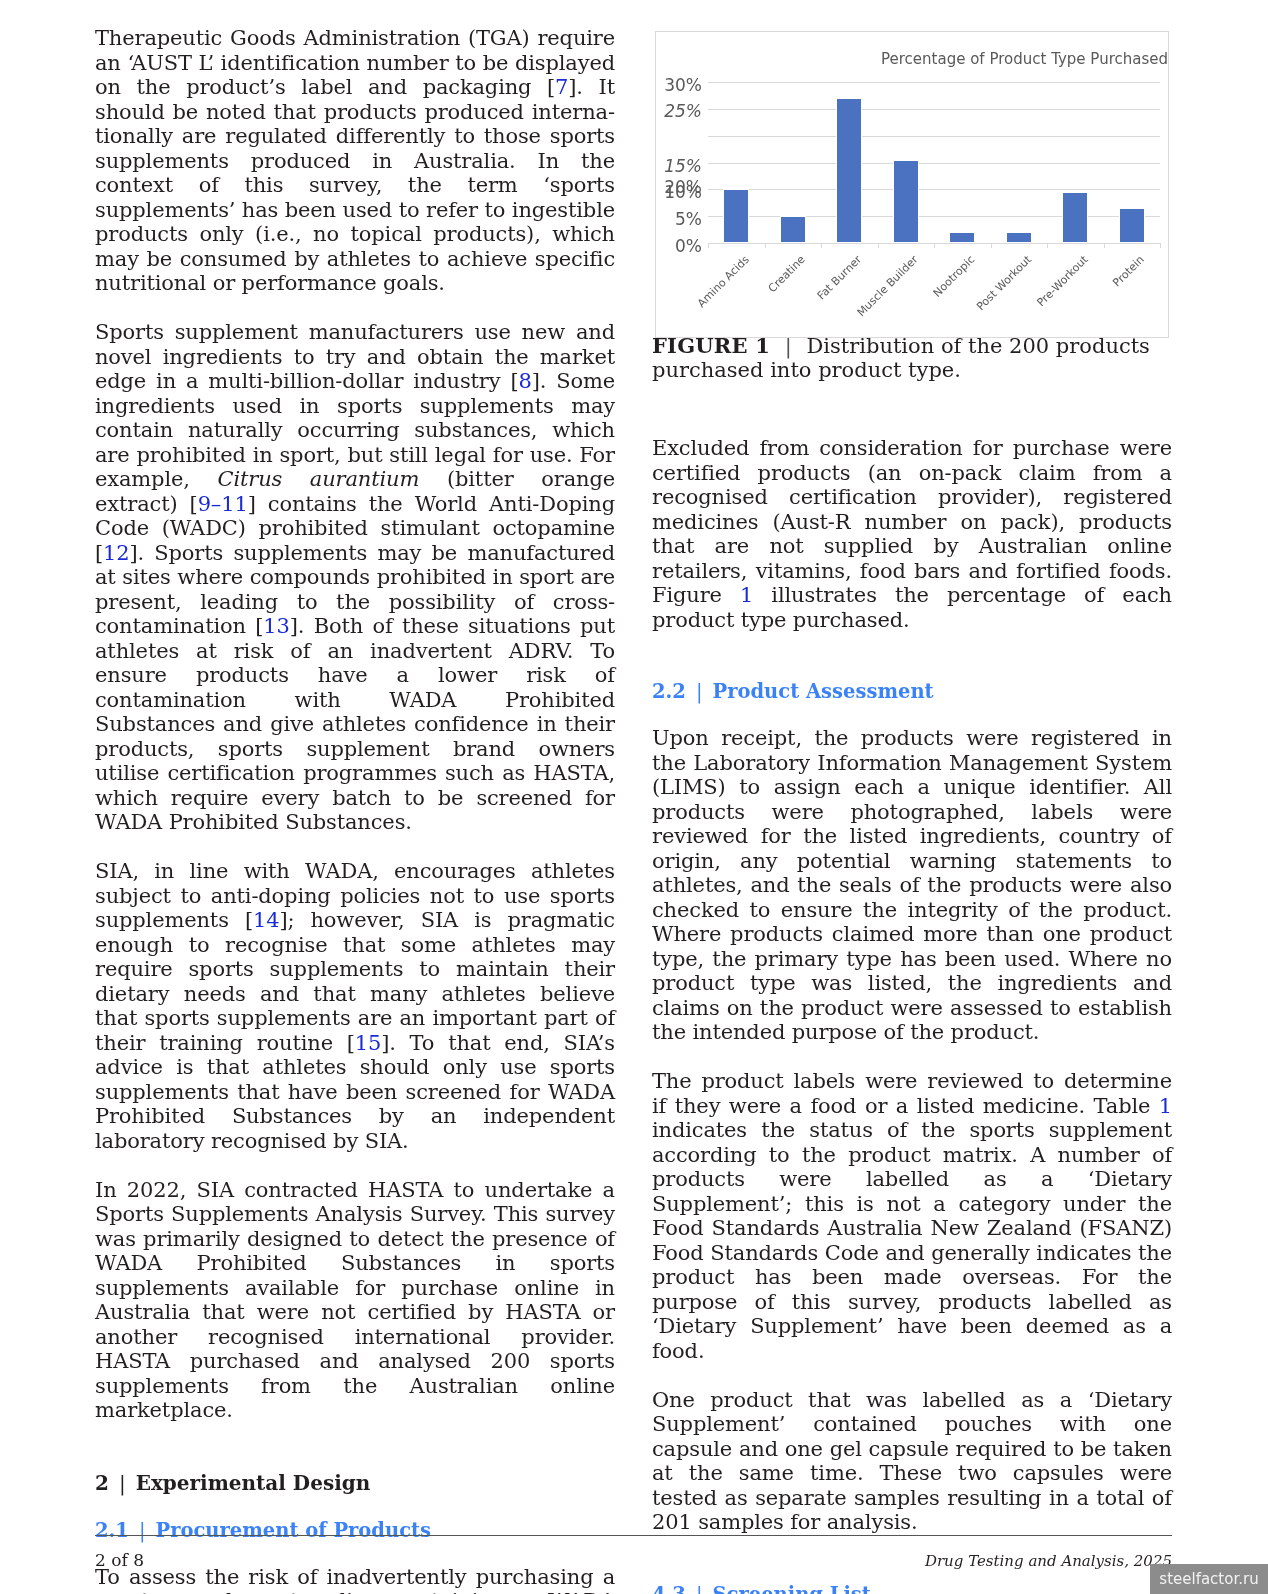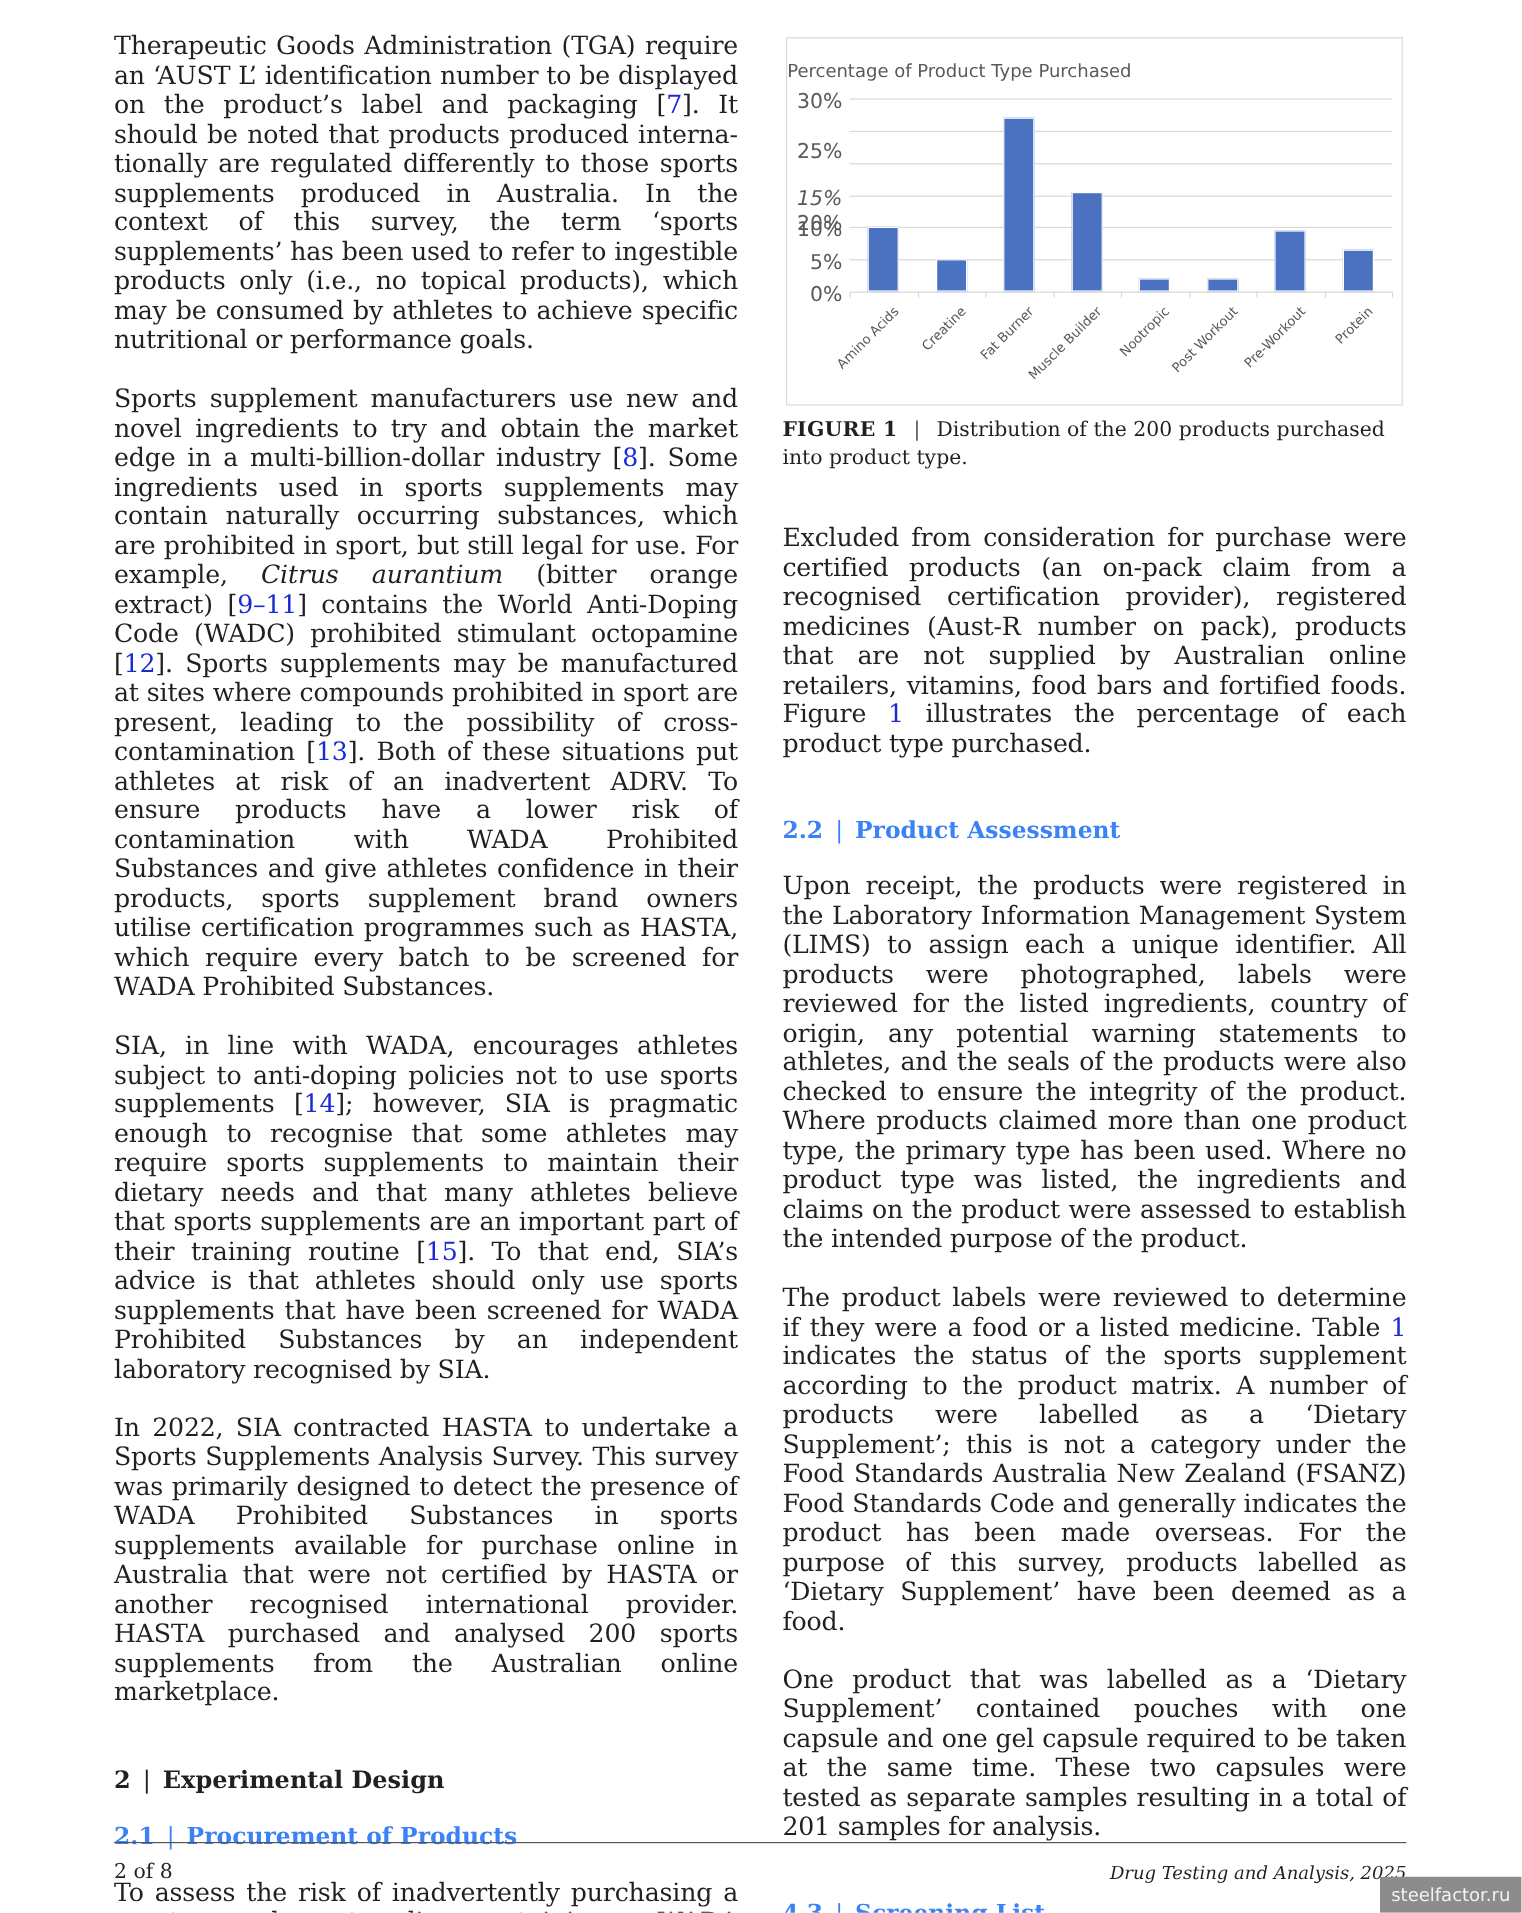--- a/index.html
+++ b/index.html
@@ -8,27 +8,27 @@
   .col { position:absolute; width:520px; }
   .col-left { left:95px; top:26px; }
   .col-right { left:652px; top:26px; }
   p.body { margin:0; font-size:21px; line-height:24.5px; text-align:justify; hyphens:manual; letter-spacing:-0.15px; }
   .gap { height:24.5px; }
   .ref { color:#1a2bd6; }
   h2.sec { margin:0; font-size:20px; font-weight:bold; line-height:28px; color:#231f20; }
   h3.sub { margin:0; font-size:19.5px; font-weight:bold; line-height:28px; color:#3b82f6; }
   .bar-sep { font-weight:normal; padding:0 10px; }
   .chart-box { position:absolute; left:655px; top:31px; width:512px; height:305px; border:1px solid #d9d9d9; background:#fff; }
-  .chart-title { position:absolute; top:18px; left:0; width:100%; text-align:left; font-family:"DejaVu Sans","Liberation Sans",sans-serif; font-size:15px; color:#595959; }
+  .chart-title { position:absolute; top:18px; left:0; width:100%; text-align:right; font-family:"DejaVu Sans","Liberation Sans",sans-serif; font-size:15px; color:#595959; }
   .ytick { position:absolute; left:8px; width:38px; text-align:right; font-family:"DejaVu Sans","Liberation Sans",sans-serif; font-size:17px; color:#595959; }
   .gridline { position:absolute; left:52px; right:8px; height:1px; background:#d9d9d9; }
   .bar { position:absolute; background:#4a72c0; border:1px solid #ffffff; box-sizing:border-box; }
   .xlabel { position:absolute; font-family:"DejaVu Sans","Liberation Sans",sans-serif; font-size:11px; color:#595959; transform-origin:right top; transform:rotate(-45deg); white-space:nowrap; text-align:right; }
   .xtick { position:absolute; width:1px; height:5px; background:#d9d9d9; }
-  .caption { position:absolute; left:652px; top:346px; width:520px; font-size:17px; line-height:24px; }
+  .caption { position:absolute; left:652px; top:334px; width:520px; font-size:21px; line-height:24px; }
   .caption b { font-weight:bold; letter-spacing:0.2px; }
   .footer-rule { position:absolute; left:95px; top:1535px; width:1077px; height:1px; background:#555; }
   .footer-left { position:absolute; left:95px; top:1550px; font-size:17px; }
   .footer-right { position:absolute; right:96px; top:1552px; font-size:15px; font-style:italic; }
   .watermark { position:absolute; right:0; bottom:0; width:118px; height:30px; background:#8c8c8c; color:#f2f2f2;
                font-family:"DejaVu Sans","Liberation Sans",sans-serif; font-size:15px; line-height:30px; text-align:center; }
 </style>
 </head>
 <body>
 
@@ -57,21 +57,21 @@
     <div class="ytick" style="top: 204px;">0%</div>
     <div class="gridline" style="top: 184.167px;"></div>
     <div class="ytick" style="top: 177.167px;">5%</div>
     <div class="gridline" style="top: 157.333px;"></div>
     <div class="ytick" style="top: 150.333px;">10%</div>
     <div class="gridline" style="top: 130.5px;"></div>
     <div class="ytick" style="top: 123.5px; font-style: italic;">15%</div>
     <div class="gridline" style="top: 103.667px;"></div>
     <div class="ytick" style="top: 96.6667px; margin-top: 48px;">20%</div>
     <div class="gridline" style="top: 76.8333px;"></div>
-    <div class="ytick" style="top: 85px;">25%</div>
+    <div class="ytick" style="top: 69px; font-style: italic;">25%</div>
     <div class="gridline" style="top: 50px;"></div>
     <div class="ytick" style="top: 43px;">30%</div>
     <div class="xtick" style="left: 52px; top: 211px;"></div>
     <div class="xtick" style="left: 108.5px; top: 211px;"></div>
     <div class="xtick" style="left: 165px; top: 211px;"></div>
     <div class="xtick" style="left: 221.5px; top: 211px;"></div>
     <div class="xtick" style="left: 278px; top: 211px;"></div>
     <div class="xtick" style="left: 334.5px; top: 211px;"></div>
     <div class="xtick" style="left: 391px; top: 211px;"></div>
     <div class="xtick" style="left: 447.5px; top: 211px;"></div>

